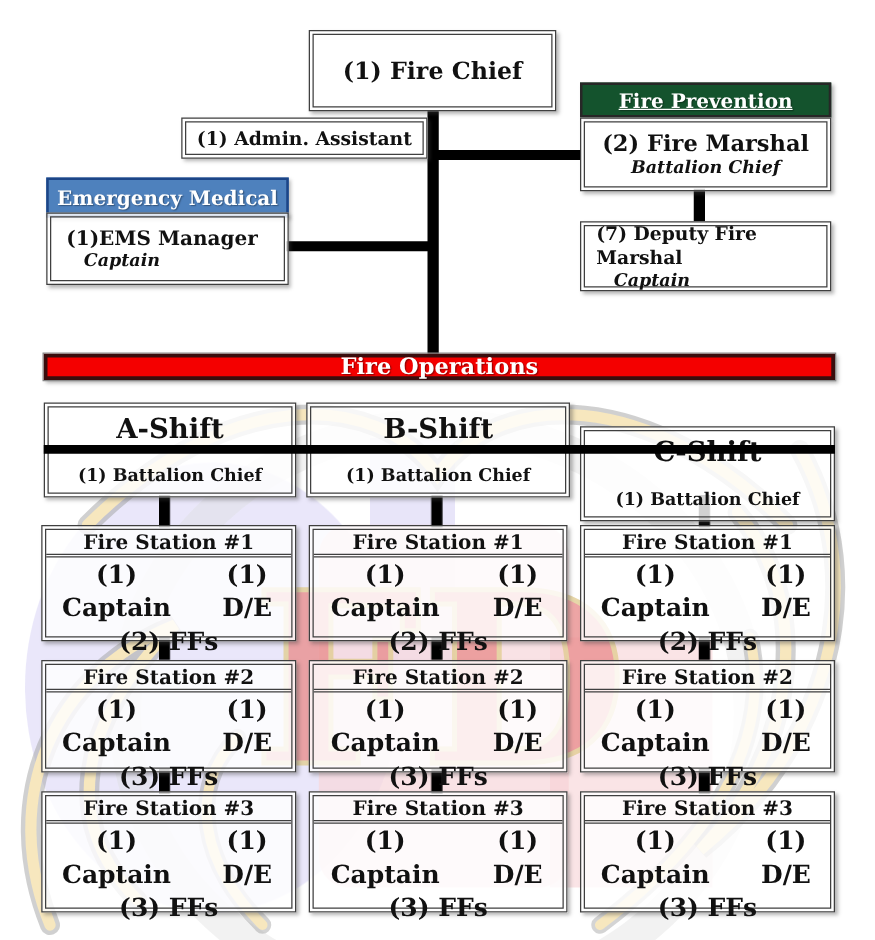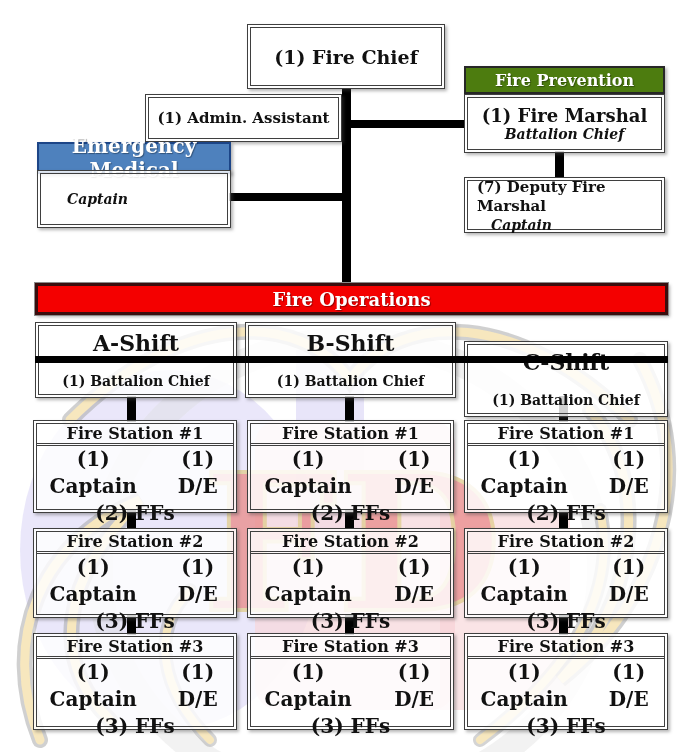--- a/index.html
+++ b/index.html
@@ -14,21 +14,21 @@
     background:rgba(255,255,255,0.82);
     box-shadow:2px 2px 3px rgba(70,70,70,0.40);
     display:flex;flex-direction:column;align-items:center;justify-content:center;
     text-align:center;
   }
   .hdr{
     display:flex;align-items:center;justify-content:center;
     color:#ffffff;text-align:center;
     text-shadow:1px 1px 1px rgba(0,0,0,0.35);
   }
-  .hdr-red{background:#4d7c0f;border:2px solid #272727;box-shadow:2px 2px 3px rgba(70,70,70,0.40);}
+  .hdr-red{background:#14532d;border:2px solid #272727;box-shadow:2px 2px 3px rgba(70,70,70,0.40);text-decoration:underline;}
   .hdr-blue{background:#4e81bd;border:2px solid #1c4587;box-shadow:2px 2px 3px rgba(70,70,70,0.40);}
   .banner{
     background:#f40000;border:3px solid #3a0d0d;outline:1px solid #8a8a8a;
     color:#fff;display:flex;align-items:center;justify-content:center;
     font-size:18px;text-shadow:1px 1px 1px rgba(0,0,0,0.4);
     box-shadow:2px 2px 3px rgba(70,70,70,0.40);
   }
   .line{background:#000;}
   .italic{font-style:italic;}
   .left{align-items:flex-start;text-align:left;}
@@ -86,45 +86,46 @@
   <div class="abs line z2" style="left:559px;top:510px;width:9px;height:18px;"></div>
 
   <div class="abs line z2" style="left:127px;top:615px;width:9px;height:20px;"></div>
   <div class="abs line z2" style="left:345px;top:615px;width:9px;height:20px;"></div>
   <div class="abs line z2" style="left:559px;top:615px;width:9px;height:20px;"></div>
 
   <div class="abs dbox z3" style="left:247px;top:24px;width:198px;height:65px;font-size:19px;">
     <span>(1) Fire Chief</span>
   </div>
 
-  <div class="abs dbox z3" style="left:145px;top:94px;width:197px;height:48px;font-size:15px;">
+  <div class="abs dbox z3" style="left:145px;top:94px;width:197px;height:33px;font-size:15px;">
     <span>(1) Admin. Assistant</span>
   </div>
 
   <div class="abs hdr hdr-red z3" style="left:464px;top:66px;width:201px;height:28px;font-size:16px;">
     <span>Fire Prevention</span>
   </div>
   <div class="abs dbox z3" style="left:464px;top:94px;width:201px;height:59px;">
-    <div style="font-size:18px;line-height:1.2;">(1) Fire Marshal</div>
+    <div style="font-size:18px;line-height:1.2;">(2) Fire Marshal</div>
     <div class="italic" style="font-size:14px;">Battalion Chief</div>
   </div>
 
-  <div class="abs hdr hdr-blue z3" style="left:37px;top:142px;width:194px;height:32px;font-size:20px;">
+  <div class="abs hdr hdr-blue z3" style="left:37px;top:142px;width:194px;height:32px;font-size:16px;">
     <span>Emergency Medical</span>
   </div>
   <div class="abs dbox left z3" style="left:37px;top:170px;width:194px;height:58px;padding-left:12px;">
+    <div style="font-size:16px;line-height:1.25;">(1)EMS Manager</div>
     <div class="italic" style="font-size:14px;padding-left:14px;">Captain</div>
   </div>
 
   <div class="abs dbox left z3" style="left:464px;top:177px;width:201px;height:56px;padding-left:9px;">
     <div style="font-size:15px;line-height:1.3;">(7) Deputy Fire Marshal</div>
     <div class="italic" style="font-size:14px;padding-left:14px;">Captain</div>
   </div>
 
-  <div class="abs banner z3" style="left:35px;top:283px;width:633px;height:32px;">
+  <div class="abs banner z3" style="left:35px;top:283px;width:633px;height:21px;">
     <span>Fire Operations</span>
   </div>
 
   <div class="abs dbox shiftbox z3" style="left:35px;top:322px;width:202px;height:76px;">
     <div class="shift-name">A-Shift</div>
     <div class="shift-chief">(1) Battalion Chief</div>
   </div>
   <div class="abs dbox shiftbox z3" style="left:245px;top:322px;width:211px;height:76px;justify-content:flex-end;">
     <div class="shift-name">B-Shift</div>
     <div class="shift-chief">(1) Battalion Chief</div>

